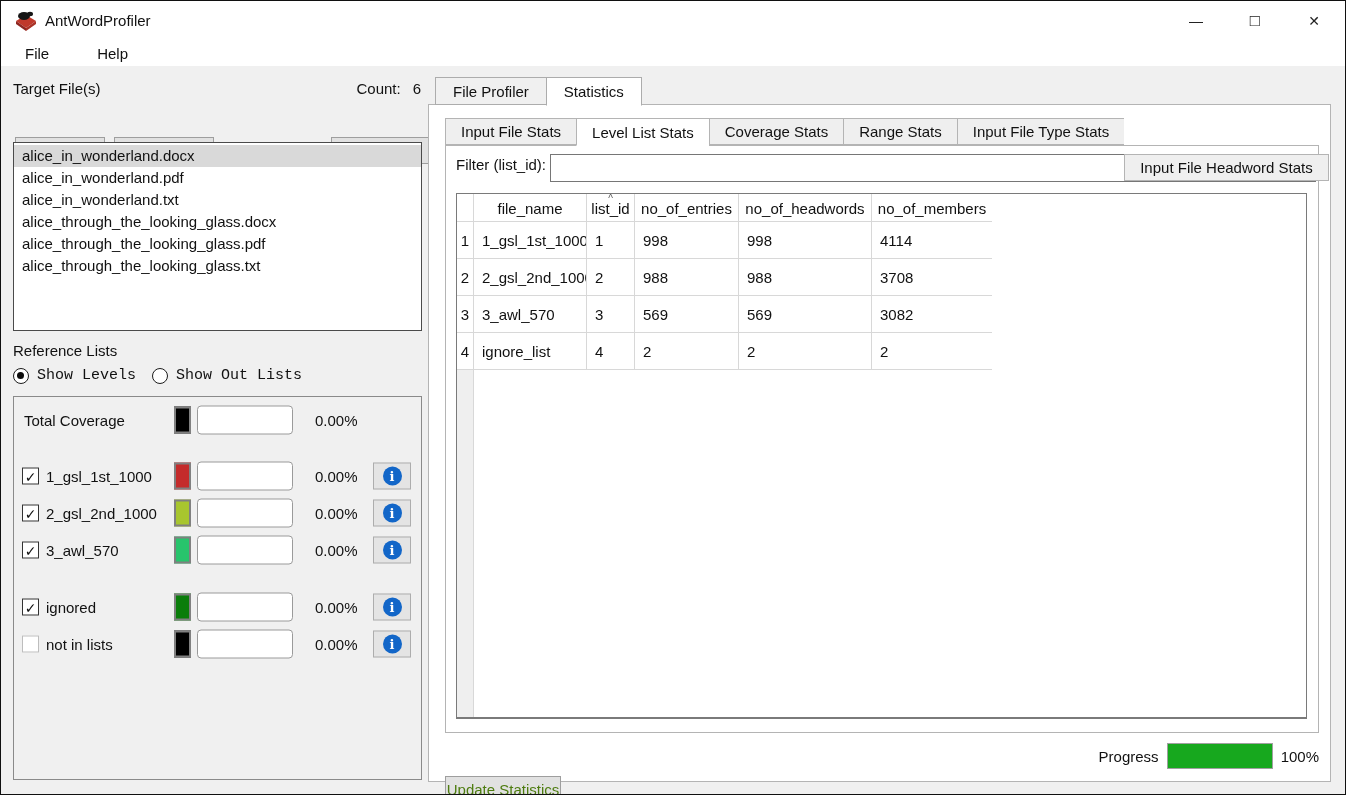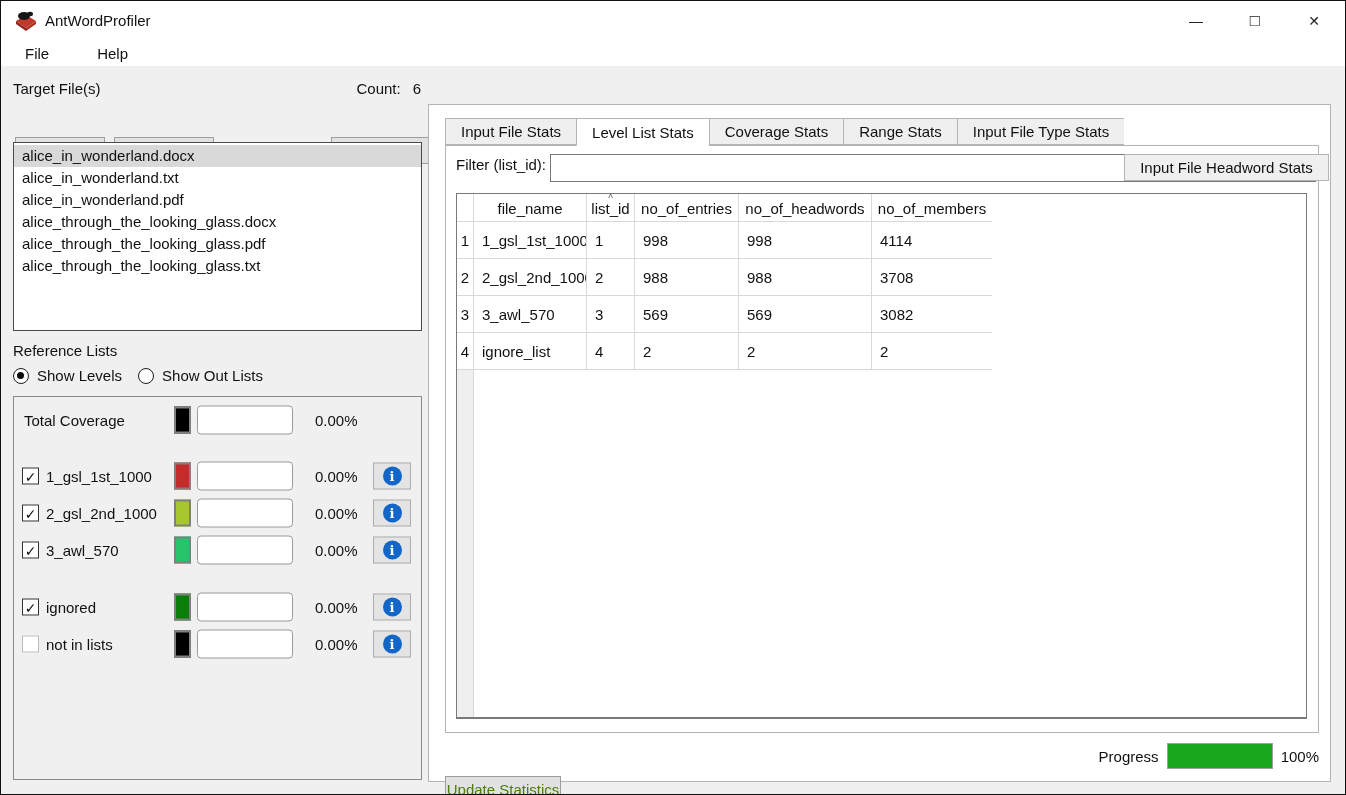--- a/index.html
+++ b/index.html
@@ -25,21 +25,21 @@
   
   .target-row { position:absolute; left:12px; top:79px; width:408px; display:flex; justify-content:space-between; align-items:center; }
   .count-wrap { display:flex; gap:12px; align-items:center; }
   .btn-addfile { position:absolute; left:14px; top:103px; width:90px; height:27px; }
   .btn-adddir { position:absolute; left:113px; top:103px; width:100px; height:27px; }
   .btn-clear { position:absolute; left:330px; top:103px; width:108px; height:27px; }
   .file-list { position:absolute; left:12px; top:141px; width:409px; height:189px; background:#fff; border:1px solid #4a4a4a; padding-top:2px; overflow:hidden; }
   .file-item { height:22px; line-height:22px; padding-left:8px; white-space:nowrap; }
   .file-item.selected { background:#d9d9d9; }
   .ref-label { position:absolute; left:12px; top:341px; }
-  .radio-row { position:absolute; left:12px; top:366px; display:flex; gap:16px; align-items:center; }
+  .radio-row { position:absolute; left:12px; top:366px; display:flex; gap:16px; align-items:center;font-family:Liberation Mono, monospace; }
   .radio-opt { display:flex; gap:8px; align-items:center; }
   .radio { width:16px; height:16px; border:1.5px solid #1c1c1c; border-radius:50%; background:#fff; position:relative; }
   .radio .dot { display:none; position:absolute; left:3px; top:3px; width:7px; height:7px; background:#0b0b0b; border-radius:50%; }
   .radio.checked .dot { display:block; }
 
   .coverage-box { position:absolute; left:12px; top:395px; width:409px; height:384px; border:1px solid #8a8a8a; }
   .cov-row { position:absolute; left:0; width:100%; height:30px; }
   .cov-row > * { position:absolute; top:50%; transform:translateY(-50%); }
   .cov-title { left:10px; }
   .cov-label { left:32px; }
@@ -131,22 +131,22 @@
       <span>Count:</span>
       <span>6</span>
     </span>
   </div>
   <div class="btn btn-addfile">Add File</div>
   <div class="btn btn-adddir">Add Directory</div>
   <div class="btn btn-clear">Clear</div>
 
   <div class="file-list">
     <div class="file-item selected">alice_in_wonderland.docx</div>
+    <div class="file-item">alice_in_wonderland.pdf</div>
     <div class="file-item">alice_in_wonderland.txt</div>
-    <div class="file-item">alice_in_wonderland.pdf</div>
     <div class="file-item">alice_through_the_looking_glass.docx</div>
     <div class="file-item">alice_through_the_looking_glass.pdf</div>
     <div class="file-item">alice_through_the_looking_glass.txt</div>
   </div>
 
   <div class="ref-label">Reference Lists</div>
 
   <div class="radio-row">
     <span class="radio-opt">
       <span class="radio checked">
@@ -237,20 +237,24 @@
       <span class="pct">0.00%</span>
       <span class="info-btn">
           <span class="info-circle">
             <span class="info-i">i</span>
           </span>
         </span>
     </div>
 
   </div>
 
+  <div class="tabbar">
+    <span class="tab">File Profiler</span>
+    <span class="tab active">Statistics</span>
+  </div>
 
   <div class="right-panel">
 
     <div class="subtabbar">
       <span class="subtab">Input File Stats</span>
       <span class="subtab active">Level List Stats</span>
       <span class="subtab">Coverage Stats</span>
       <span class="subtab">Range Stats</span>
       <span class="subtab">Input File Type Stats</span>
       <span class="subtab">Input File Headword Stats</span>

